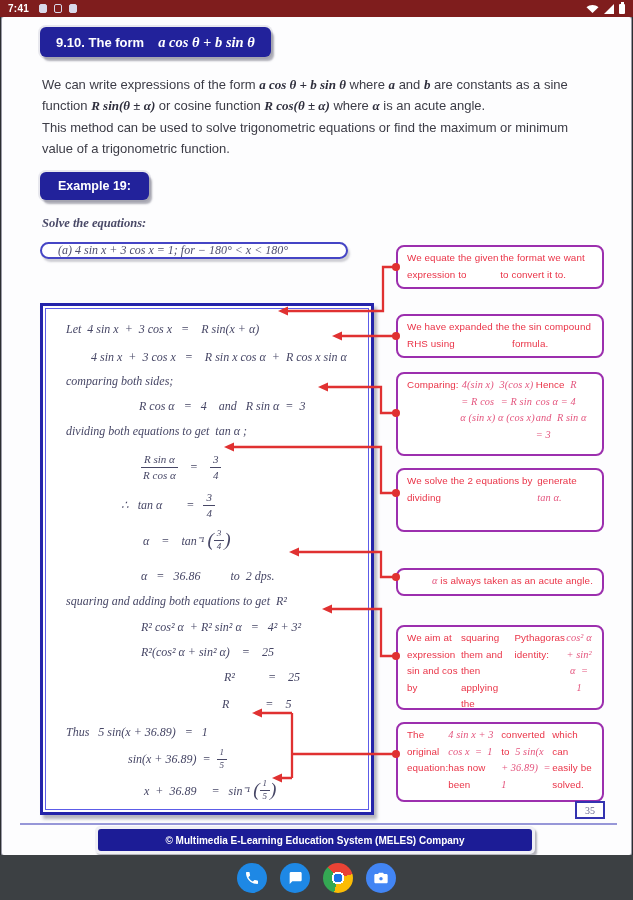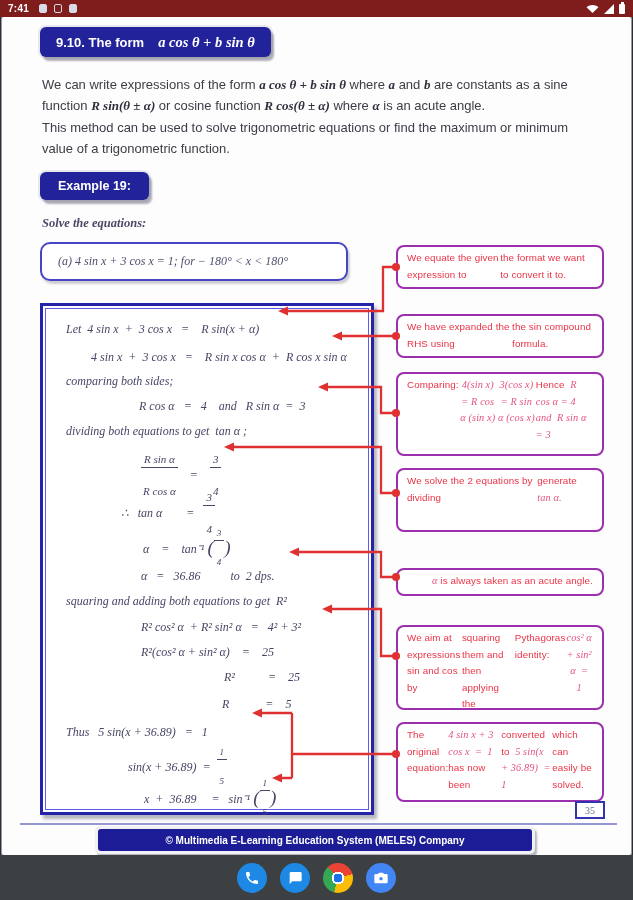--- a/index.html
+++ b/index.html
@@ -27,33 +27,33 @@
   .banner.title { left:38px; top:10px; height:30px; padding:0 16px; font-size:13px; }
   .banner .tmath { font-family:"Liberation Serif",serif; font-style:italic; font-size:14.5px; margin-left:14px; }
   .banner.example { left:38px; top:155px; height:28px; padding:0 18px; font-size:12.5px; }
 
   .para { position:absolute; left:40px; width:552px; font-size:13px; color:#3c3c46; line-height:1.6; }
   .para .m { font-family:"Liberation Serif",serif; font-style:italic; font-weight:bold; color:#2e2e3c; }
 
   .solve { position:absolute; left:40px; top:199px; font-family:"Liberation Serif",serif;
     font-style:italic; font-weight:bold; font-size:12.5px; color:#4a4a68; }
 
-  .eqbox { position:absolute; left:38px; top:225px; width:308px; height:39px;
+  .eqbox { position:absolute; left:38px; top:225px; width:308px; height:17px;
     border:2.5px solid #4545c5; border-radius:10px; background:#fff;
     display:flex; align-items:center; padding-left:16px;
     font-family:"Liberation Serif",serif; font-style:italic; font-size:12px; color:#4e4e6e;
     box-shadow:2px 3px 2px rgba(120,120,135,.35); }
 
   .workbox { position:absolute; left:38px; top:272px; width:334px; height:512px;
     border:3px solid #2424aa; background:#fff; box-shadow:3px 4px 3px rgba(110,110,125,.5);margin-top:14px; }
   .workbox .inner { position:absolute; inset:2px; border:1.5px solid #5c5ce8; }
   .mline { position:absolute; display:flex; align-items:center; white-space:pre;
     font-family:"Liberation Serif",serif; font-style:italic; font-size:12px; color:#474766; }
   .frac { display:inline-flex; flex-direction:column; text-align:center; line-height:1.2;
-    font-size:11px; vertical-align:middle;gap:16px; }
+    font-size:11px; vertical-align:middle; }
   .frac .fn { border-bottom:1px solid currentColor; padding:0 3px 1px; }
   .frac .fd { padding-top:1px; }
   .frac.sm { font-size:9px; line-height:1.1; }
   .big { font-size:160%; font-weight:300; }
 
   
   .callout { position:absolute; left:394px; width:208px; background:#fff;
     border:2px solid #9c2fae; border-radius:8px; padding:3px 9px;
     display:flex; flex-direction:row; justify-content:center; }
   .cline { font-family:cursive, "Liberation Sans", sans-serif; font-size:9.8px; line-height:16.5px;
@@ -165,21 +165,21 @@
         <div class="cline"><span>Hence  </span><span class="cm">R cos α = 4  and  R sin α = 3</span></div>
       </div>
       <div class="callout" style="top: 451px; height: 64px;">
         <div class="cline"><span>We solve the 2 equations by dividing</span></div>
         <div class="cline"><span>generate  </span><span class="cm">tan α.</span></div>
       </div>
       <div class="callout" style="top: 551px; height: 28px; justify-content: flex-end;">
         <div class="cline"><span class="cm">α</span><span> is always taken as an acute angle.</span></div>
       </div>
       <div class="callout" style="top: 608px; height: 85px;">
-        <div class="cline"><span>We aim at expressions sin and cos by</span></div>
+        <div class="cline"><span>We aim at expression sin and cos by</span></div>
         <div class="cline"><span>squaring them and then applying the</span></div>
         <div class="cline"><span>Pythagoras identity:</span></div>
         <div class="cline center"><span class="cm">cos² α + sin² α  =  1</span></div>
       </div>
       <div class="callout" style="top: 705px; height: 80px;">
         <div class="cline"><span>The original equation:</span></div>
         <div class="cline"><span class="cm">4 sin x + 3 cos x  =  1</span><span> has now been</span></div>
         <div class="cline"><span>converted to  </span><span class="cm">5 sin(x + 36.89)  =  1</span></div>
         <div class="cline"><span>which can easily be solved.</span></div>
       </div>

